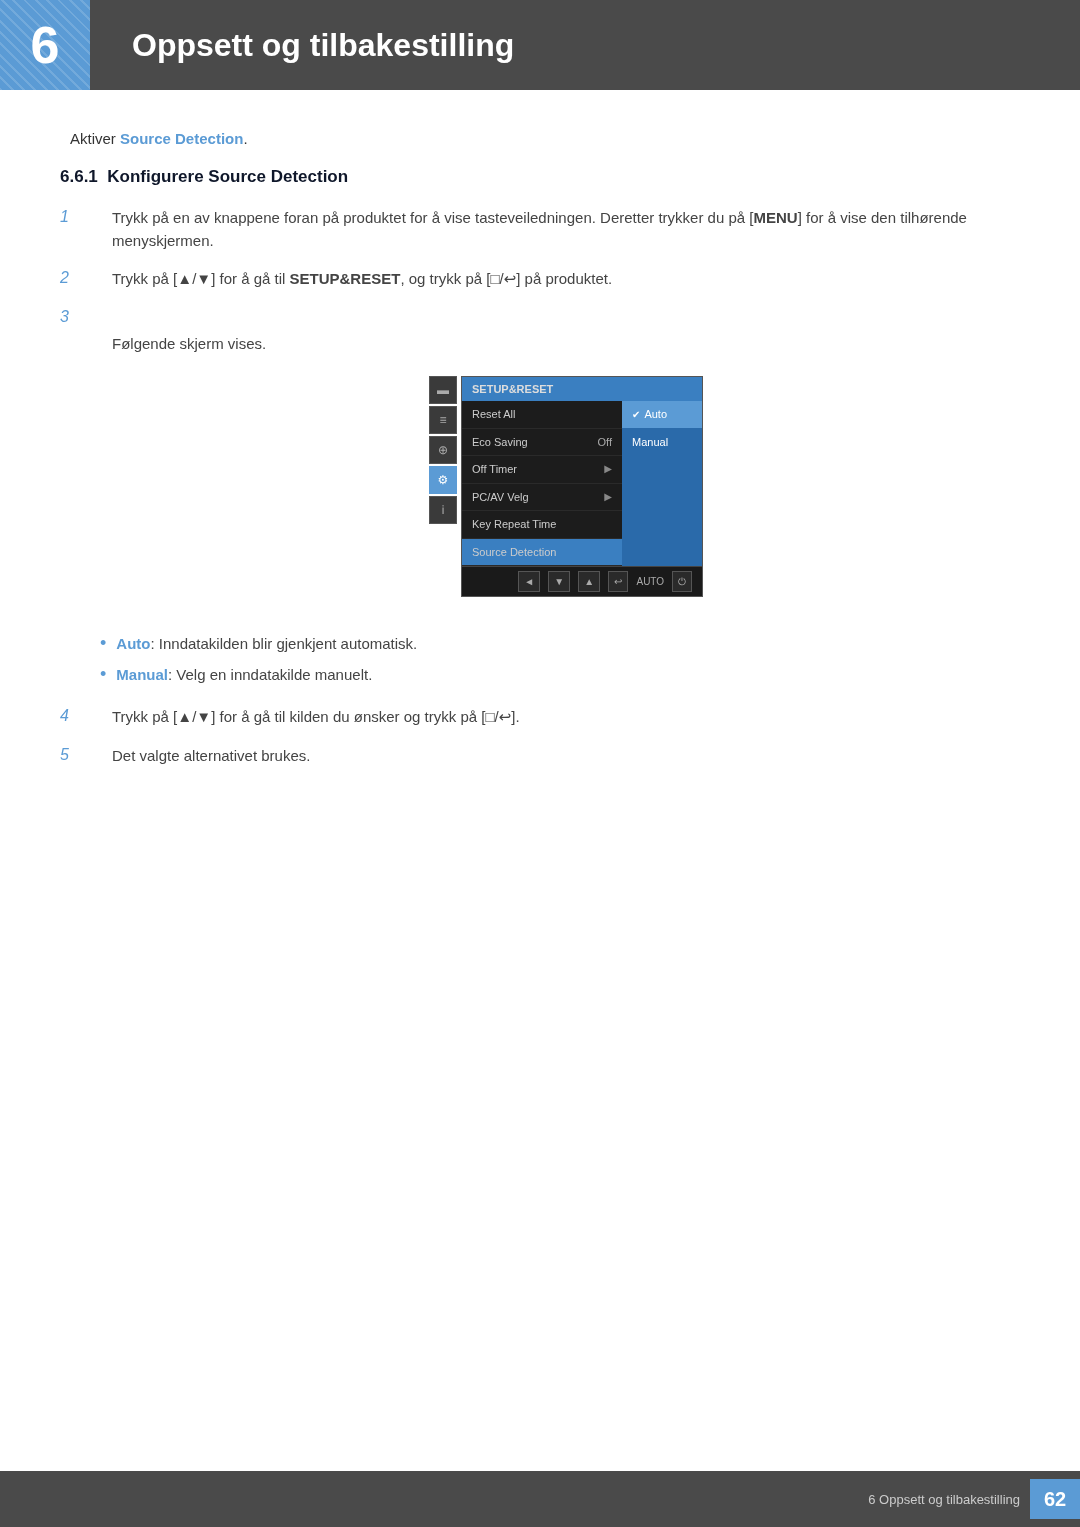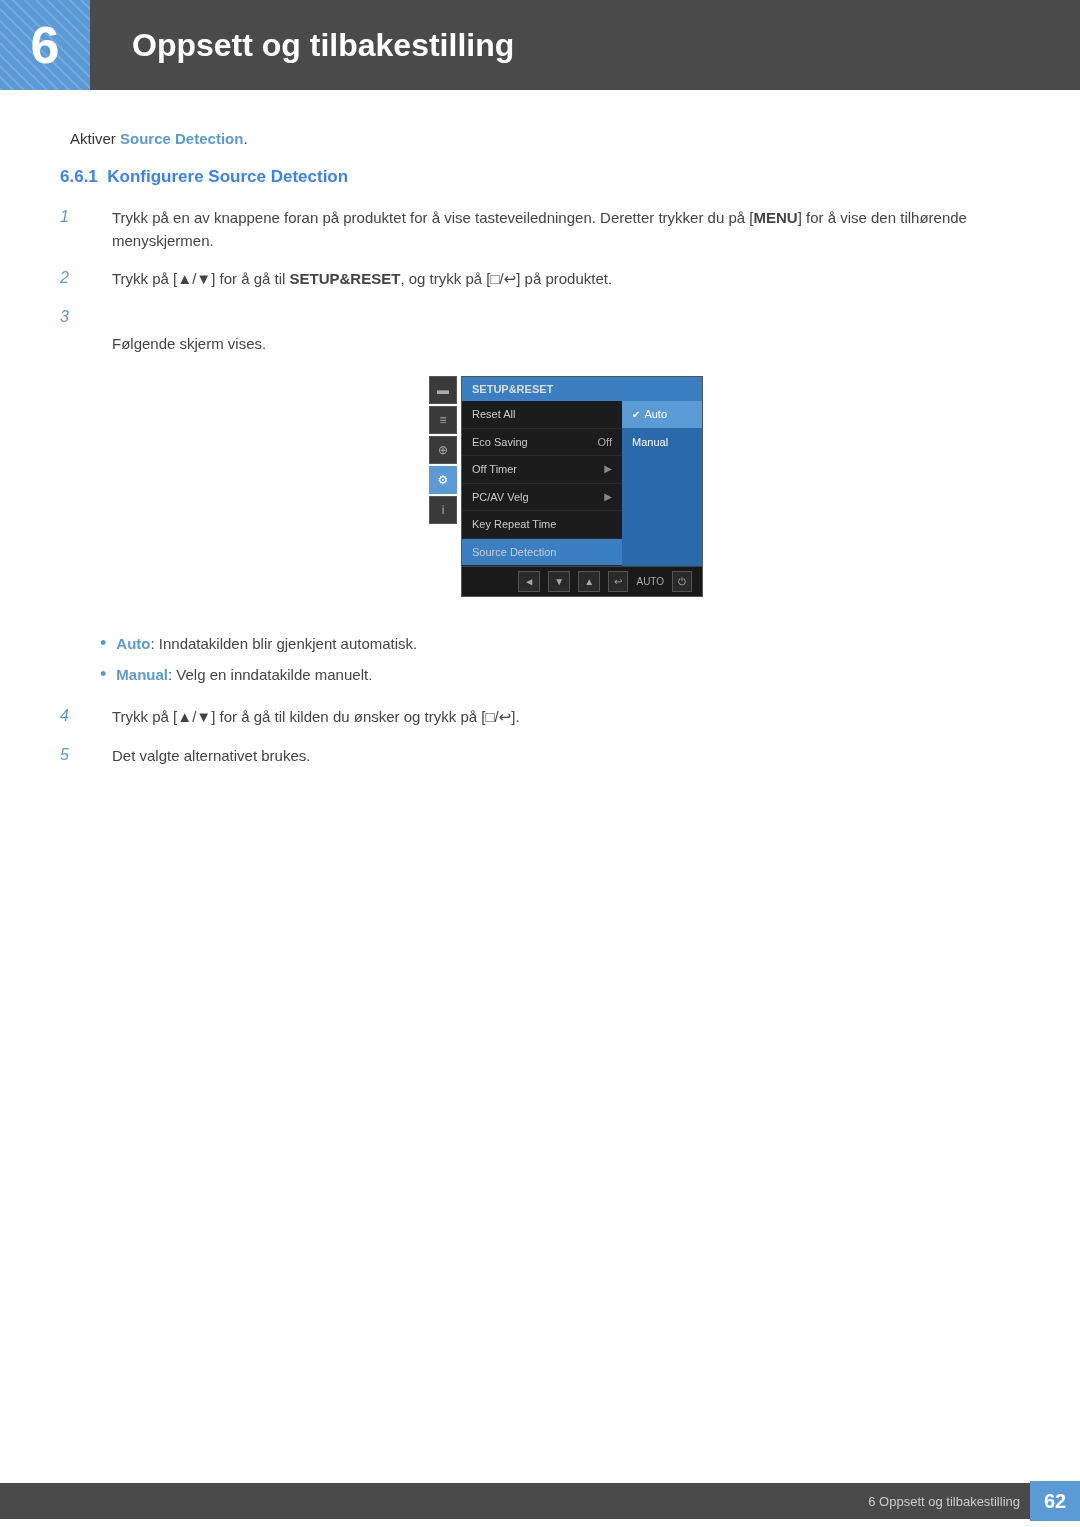--- a/index.html
+++ b/index.html
@@ -88,21 +88,21 @@
       padding-left: 10px;
     }
 
     .intro-text .highlight {
       color: #5b9bd5;
       font-weight: bold;
     }
 
     
     .subsection-title {
-      color: #3b82f6;
+      color: #0f172a;
       font-size: 17px;
       font-weight: bold;
       margin-bottom: 20px;
     }
 
     
     .steps-list {
       list-style: none;
       padding: 0;
     }
@@ -255,24 +255,24 @@
     }
 
     .bullet-text .bold-blue {
       color: #5b9bd5;
       font-weight: bold;
     }
 
     
     .footer {
       position: absolute;
-      bottom: 8px;
+      bottom: 0;
       left: 0;
       right: 0;
-      height: 36px;
+      height: 56px;
       background: #4a4a4a;
       display: flex;
       align-items: center;
       justify-content: flex-end;
       padding-right: 0;
     }
 
     .footer-text {
       color: #ccc;
       font-size: 13px;

